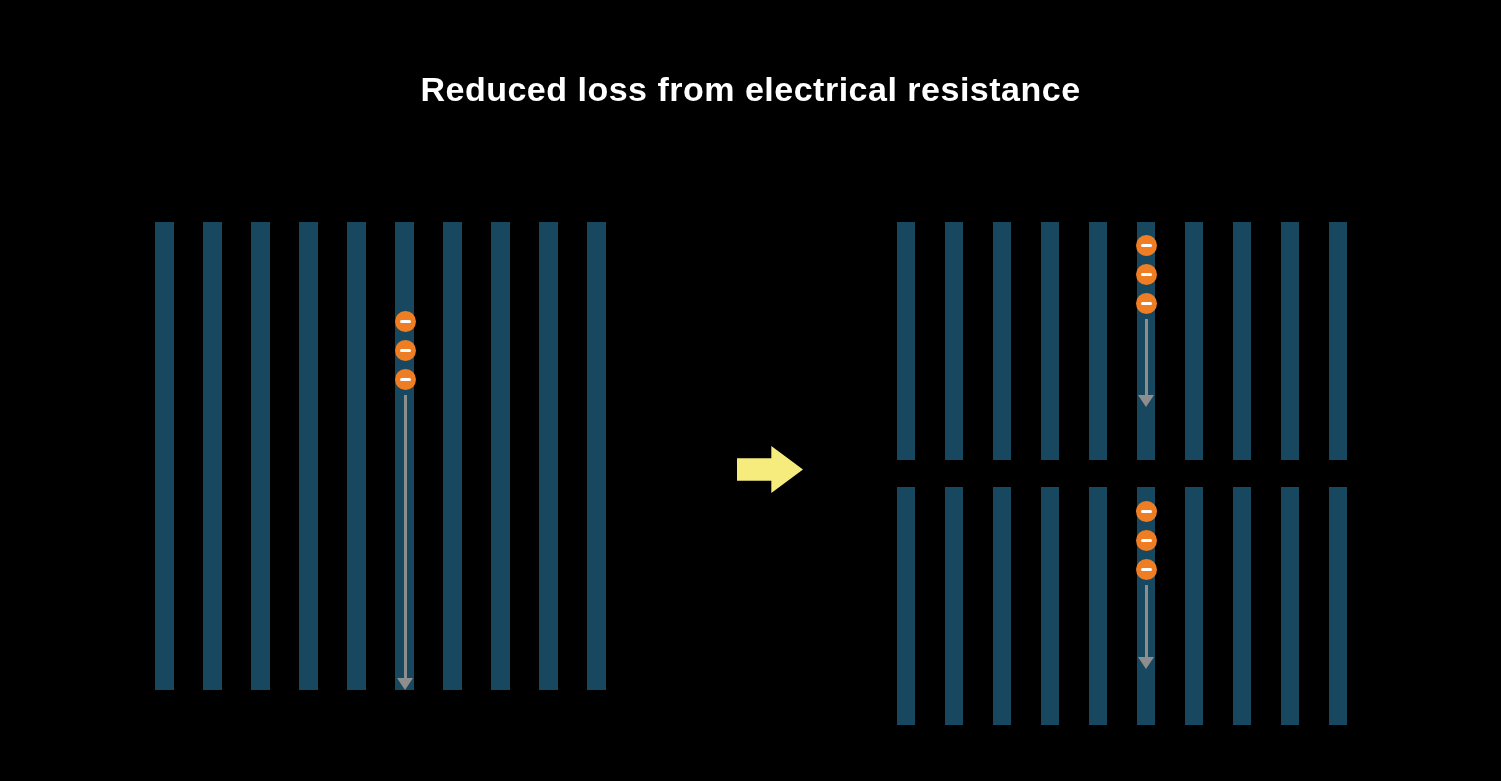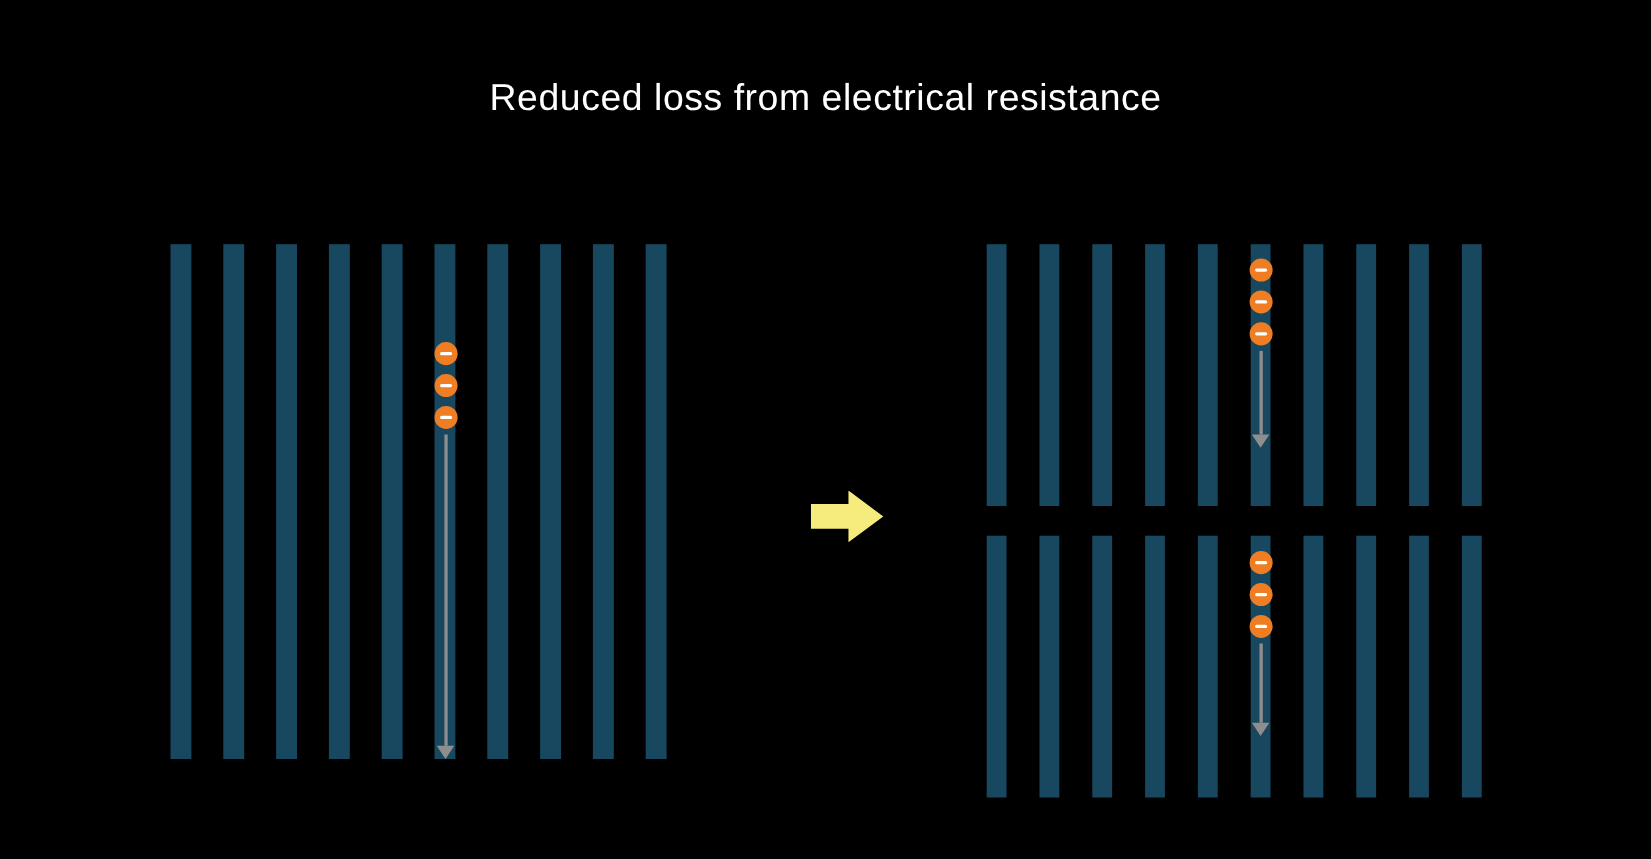--- a/index.html
+++ b/index.html
@@ -22,21 +22,21 @@
     font-family:"Liberation Sans", sans-serif;
   }
   .title{
     position:absolute;
     top:70px;
     left:0;
     width:100%;
     text-align:center;
     color:var(--title);
     font-size:34px;
-    font-weight:400;
+    font-weight:700;
     letter-spacing:0.5px;
   }
   .panel{position:absolute;}
   .bars{
     position:absolute;
     inset:0;
     display:flex;
     justify-content:space-between;
   }
   .bar{

